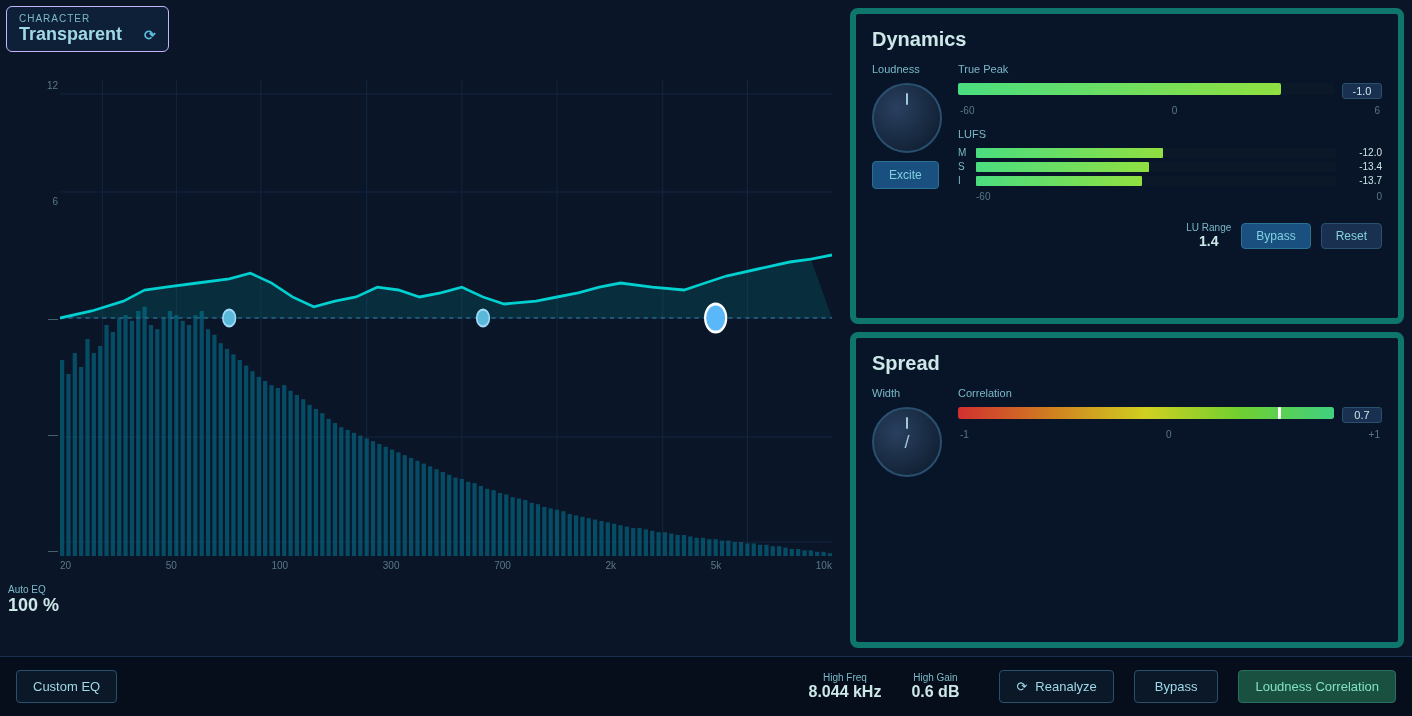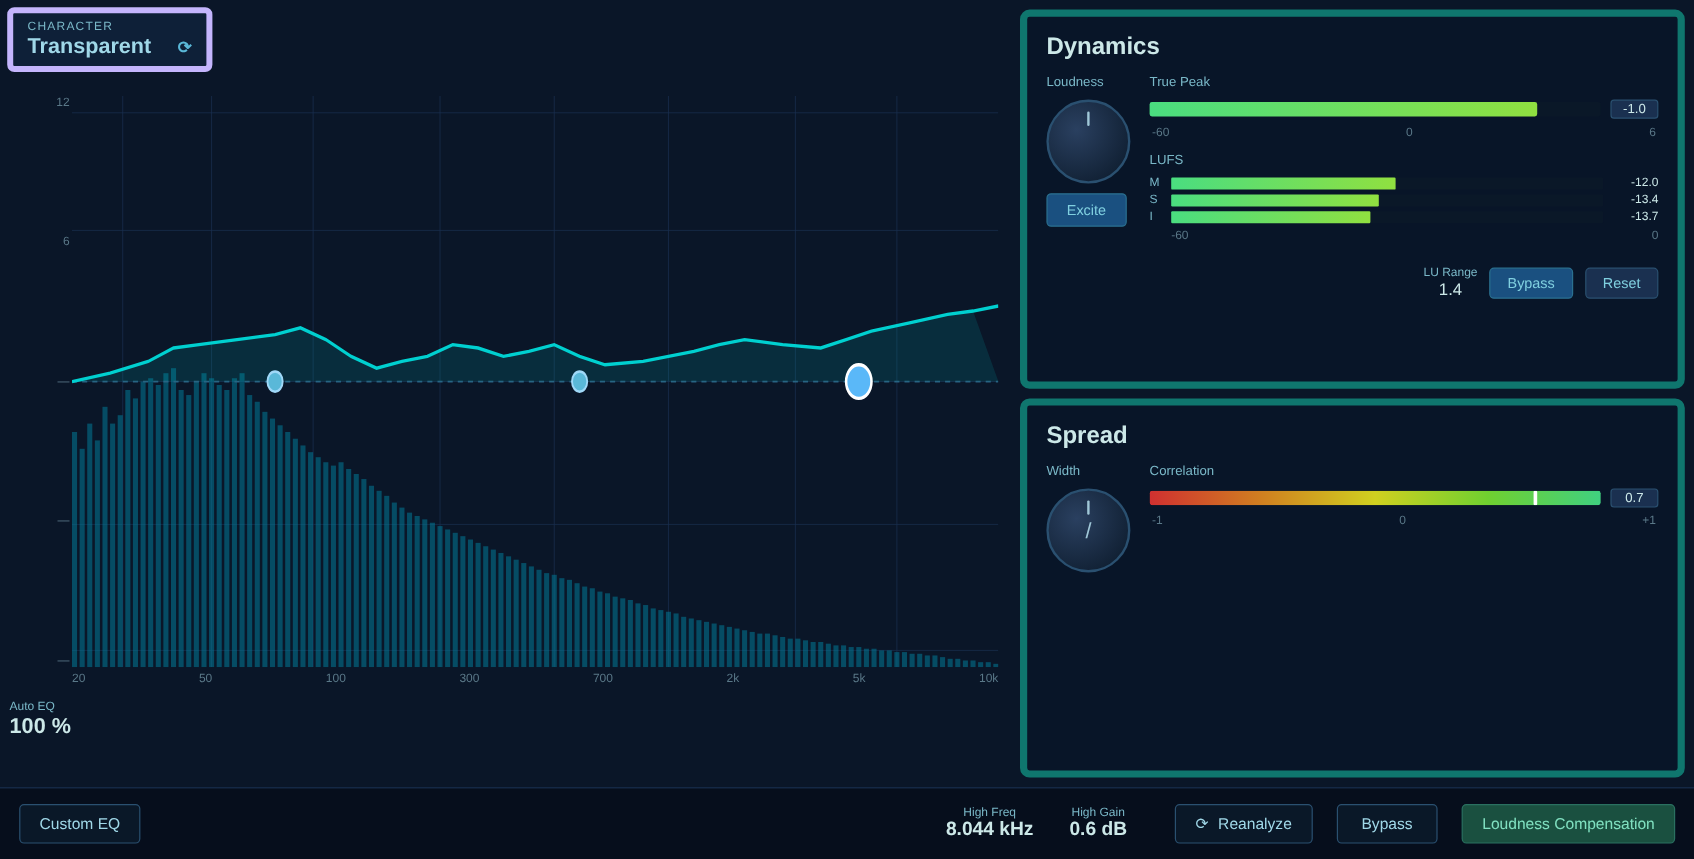--- a/index.html
+++ b/index.html
@@ -28,21 +28,21 @@
       padding: 8px;
       display: flex;
       flex-direction: column;
     }
 
     .character-header {
       position: absolute;
       top: 6px;
       left: 6px;
       background: #0e2038;
-      border: 5px solid #c4b5fd;
+      border: 1px solid #c4b5fd;
       border-radius: 6px;
       padding: 6px 12px;
       z-index: 10;
     }
 
     .character-label {
       color: #7ab8c8;
       font-size: 10px;
       text-transform: uppercase;
       letter-spacing: 1px;
@@ -213,21 +213,20 @@
     }
 
     .meter-title {
       color: #7ab8c8;
       font-size: 11px;
       margin-bottom: 4px;
     }
 
     .true-peak-bar-container {
       display: flex;
-      align-items: center;
       gap: 8px;
     }
 
     .bar-track {
       flex: 1;
       height: 12px;
       background: #0a1828;
       border-radius: 2px;
       position: relative;
       overflow: visible;
@@ -318,21 +317,21 @@
 
     .lu-range-label {
       color: #7ab8c8;
       font-size: 10px;
       text-align: center;
     }
 
     .lu-range-value {
       color: #cce8e8;
       font-size: 14px;
-      font-weight: normal;
+      font-weight: bold;
       text-align: center;
     }
 
     .start-btn, .reset-btn {
       border-radius: 4px;
       padding: 5px 14px;
       cursor: pointer;
       font-size: 12px;
       border: none;
     }
@@ -795,15 +794,15 @@
       <div class="freq-value">0.6 dB</div>
     </div>
   </div>
   <button class="reanalyze-btn">
     <span>⟳</span>
     <span>Reanalyze</span>
   </button>
   <button class="bypass-btn">Bypass</button>
   <button class="loudness-comp-btn">
     <span>Loudness
-Compensation</span>
+Correlation</span>
   </button>
 </div>
 
 </body></html>

